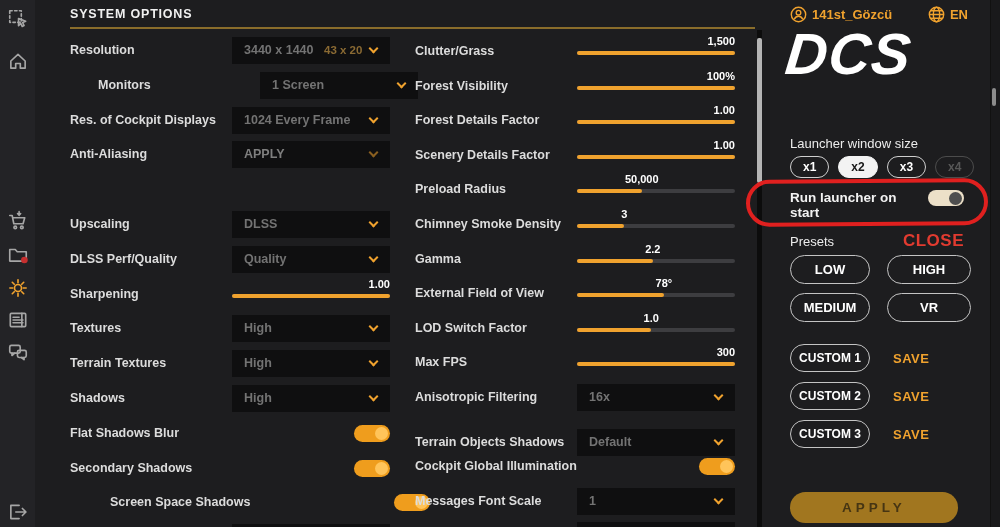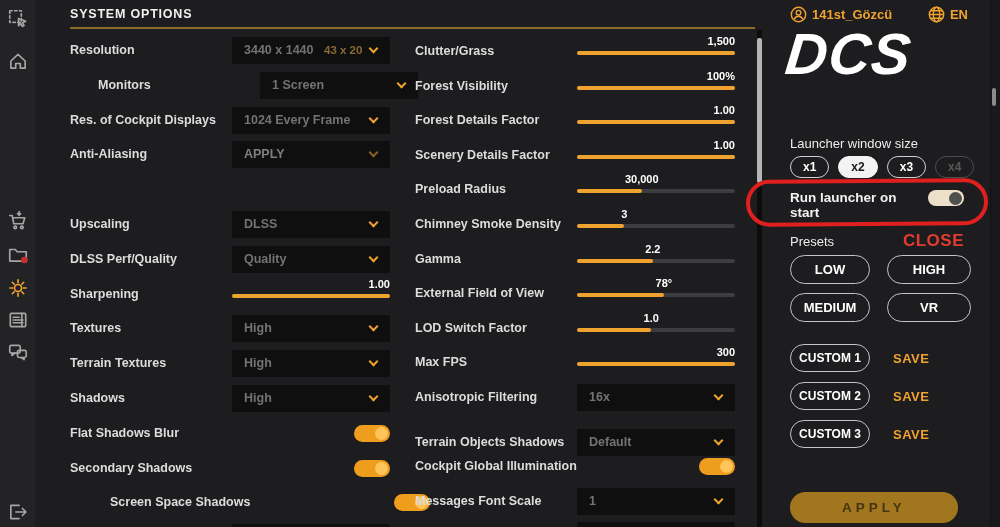--- a/index.html
+++ b/index.html
@@ -282,21 +282,21 @@
           <div class="sl">
             <span class="sval" style="right: 0px;">1.00</span>
             <div class="track">
               <div class="fill" style="width: 100%;"></div>
             </div>
           </div>
         </div>
         <div class="row" style="top: 138.4px;">
           <span class="lbl">Preload Radius</span>
           <div class="sl">
-            <span class="sval" style="left: 64.78px; transform: translateX(-50%);">30,000</span>
+            <span class="sval" style="left: 64.78px; transform: translateX(-50%);">50,000</span>
             <div class="track">
               <div class="fill" style="width: 41%;"></div>
             </div>
           </div>
         </div>
         <div class="row" style="top: 173px;">
           <span class="lbl">Chimney Smoke Density</span>
           <div class="sl">
             <span class="sval" style="left: 47.4px; transform: translateX(-50%);">3</span>
             <div class="track">

